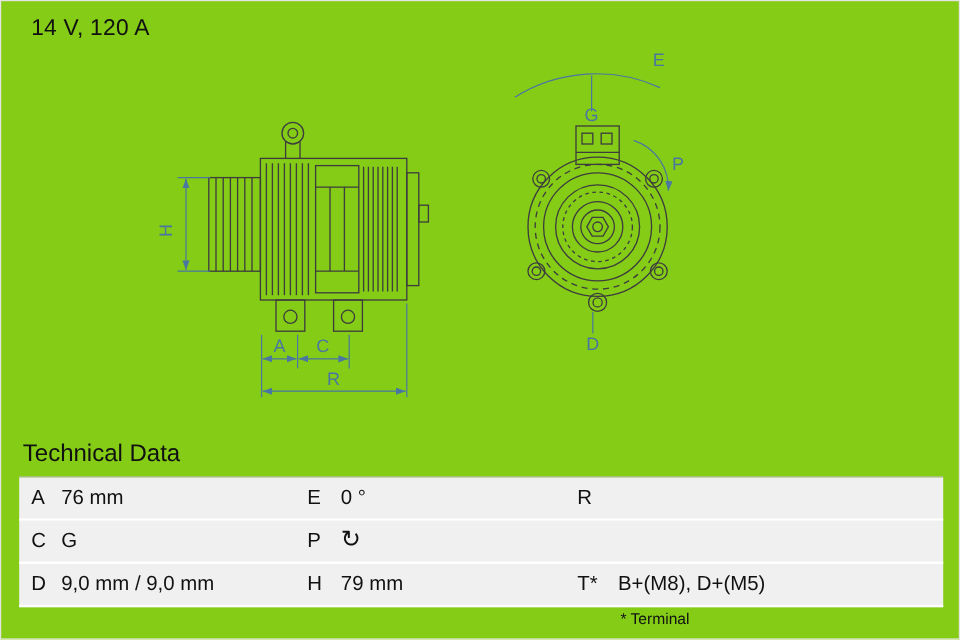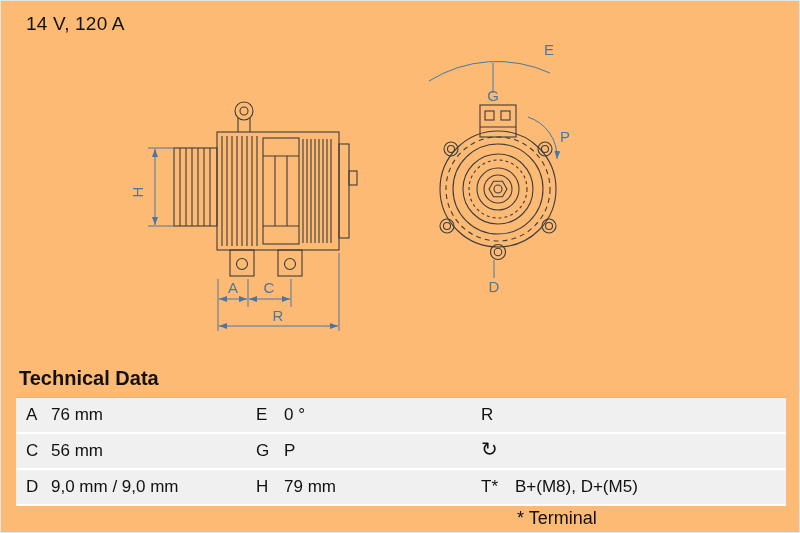--- a/index.html
+++ b/index.html
@@ -1,27 +1,27 @@
 <!DOCTYPE html>
 <html><head>
 <meta charset="utf-8">
 <style>
   html,body{margin:0;padding:0;background:#fff;}
   body{width:800px;height:533px;position:relative;font-family:"Liberation Sans",sans-serif;color:#111;overflow:hidden;}
-  .page{position:absolute;inset:0;border:1px solid #e4e4e4;box-sizing:border-box;background:#fdba74;}
+  .page{position:absolute;inset:0;border:1px solid #e4e4e4;box-sizing:border-box;background:#84cc16;}
   .rating{position:absolute;top:12px;left:25px;font-size:19px;letter-spacing:.2px;}
   .drawing{position:absolute;top:0;left:0;width:800px;height:352px;}
   svg text{font-family:"Liberation Sans",sans-serif;}
-  .tech-title{position:absolute;top:366px;left:18px;margin:0;font-size:20px;font-weight:bold;}
+  .tech-title{position:absolute;top:366px;left:18px;margin:0;font-size:20px;font-weight:normal;}
   .table{position:absolute;top:396px;left:15px;width:770px;border-top:1px solid #bdbdbd;}
   .row{display:grid;grid-template-columns:35px 205px 28px 197px 34px 271px;align-items:center;height:34px;background:#f0f0f0;border-bottom:2px solid #fff;font-size:17px;}
   .cell{white-space:nowrap;overflow:hidden;}
   .k1{padding-left:10px;}
   .rot-glyph{font-family:"DejaVu Sans",sans-serif;font-size:20px;line-height:1;display:inline-block;transform:translateY(-1px);}
-  .footnote{position:absolute;top:507px;left:516px;font-size:18px;}
+  .footnote{position:absolute;top:507px;left:516px;font-size:13px;}
 </style>
 </head>
 <body>
 
 <div class="page">
 
   <div class="rating">14 V, 120 A</div>
 
   <div class="drawing">
     <svg width="800" height="352" viewBox="0 0 800 352" xmlns="http://www.w3.org/2000/svg">
@@ -115,21 +115,20 @@
   <div class="table">
     <div class="row">
       <span class="cell k k1">A</span>
       <span class="cell v">76 mm</span>
       <span class="cell k">E</span>
       <span class="cell v">0 °</span>
       <span class="cell k">R</span>
     </div>
     <div class="row">
       <span class="cell k k1">C</span>
-      <span class="cell v">56 mm</span>
       <span class="cell k">G</span>
       <span class="cell k">P</span>
       <span class="cell v"><span class="rot-glyph">↻</span></span>
     </div>
     <div class="row">
       <span class="cell k k1">D</span>
       <span class="cell v">9,0 mm / 9,0 mm</span>
       <span class="cell k">H</span>
       <span class="cell v">79 mm</span>
       <span class="cell k">T*</span>

